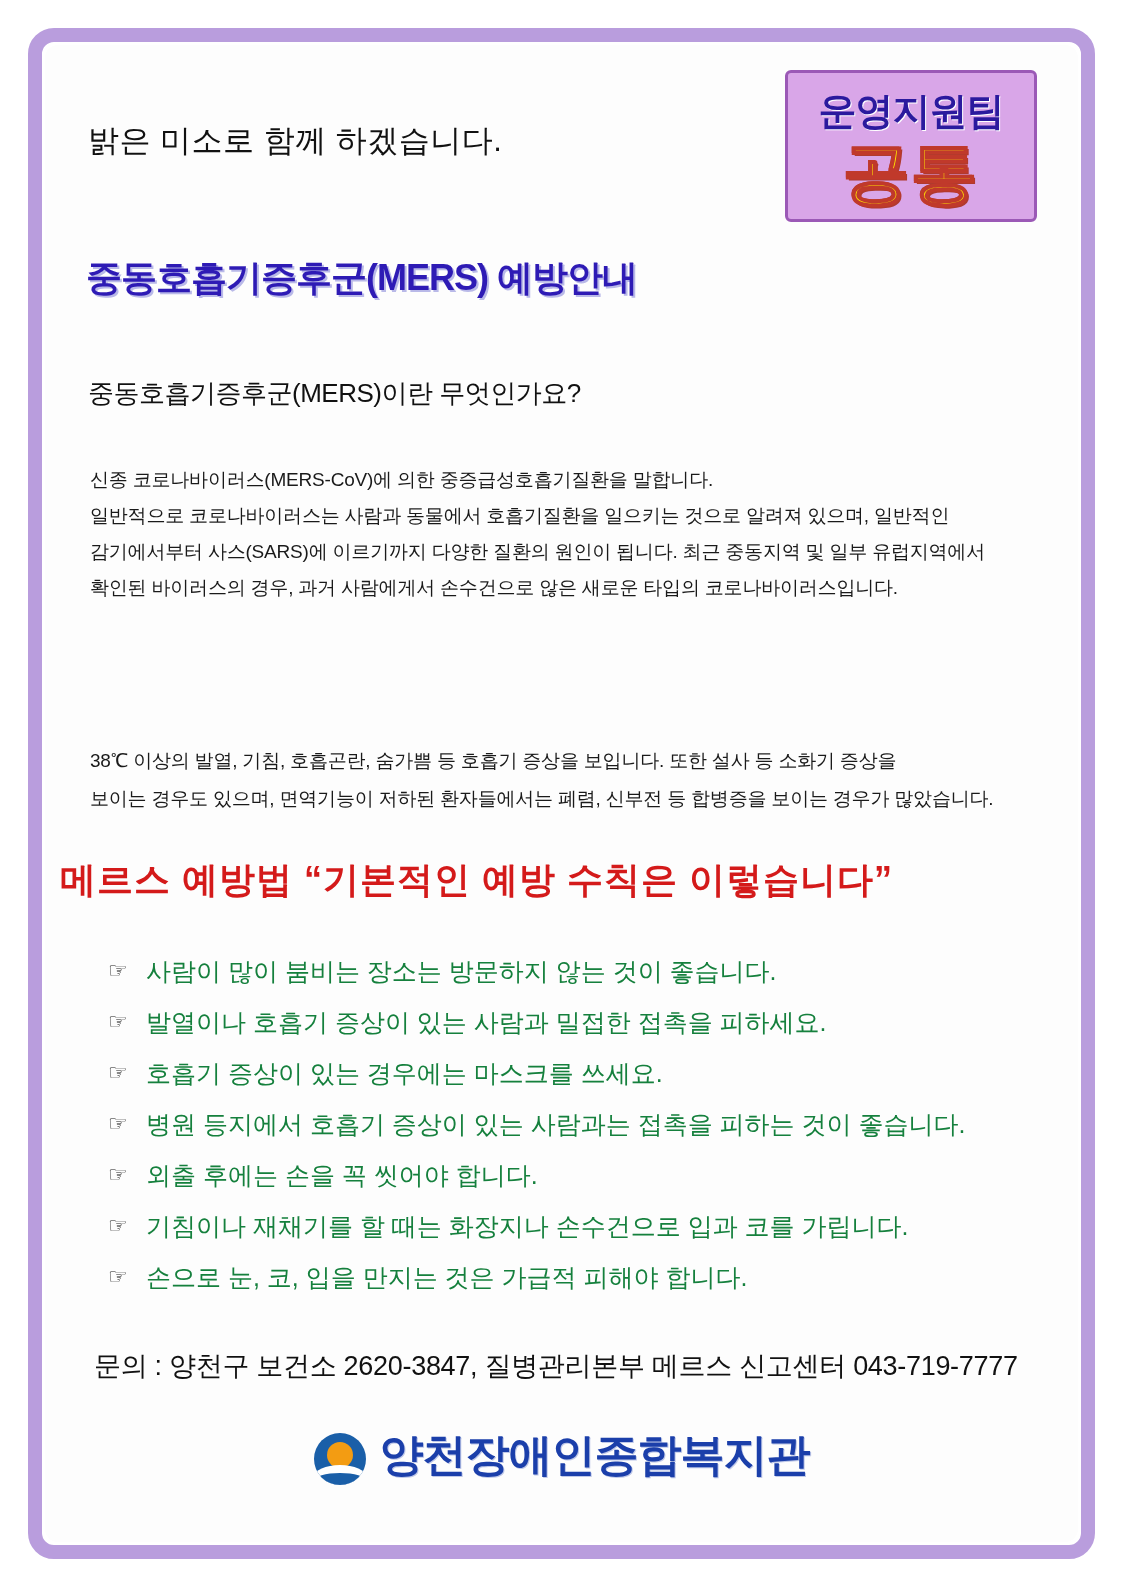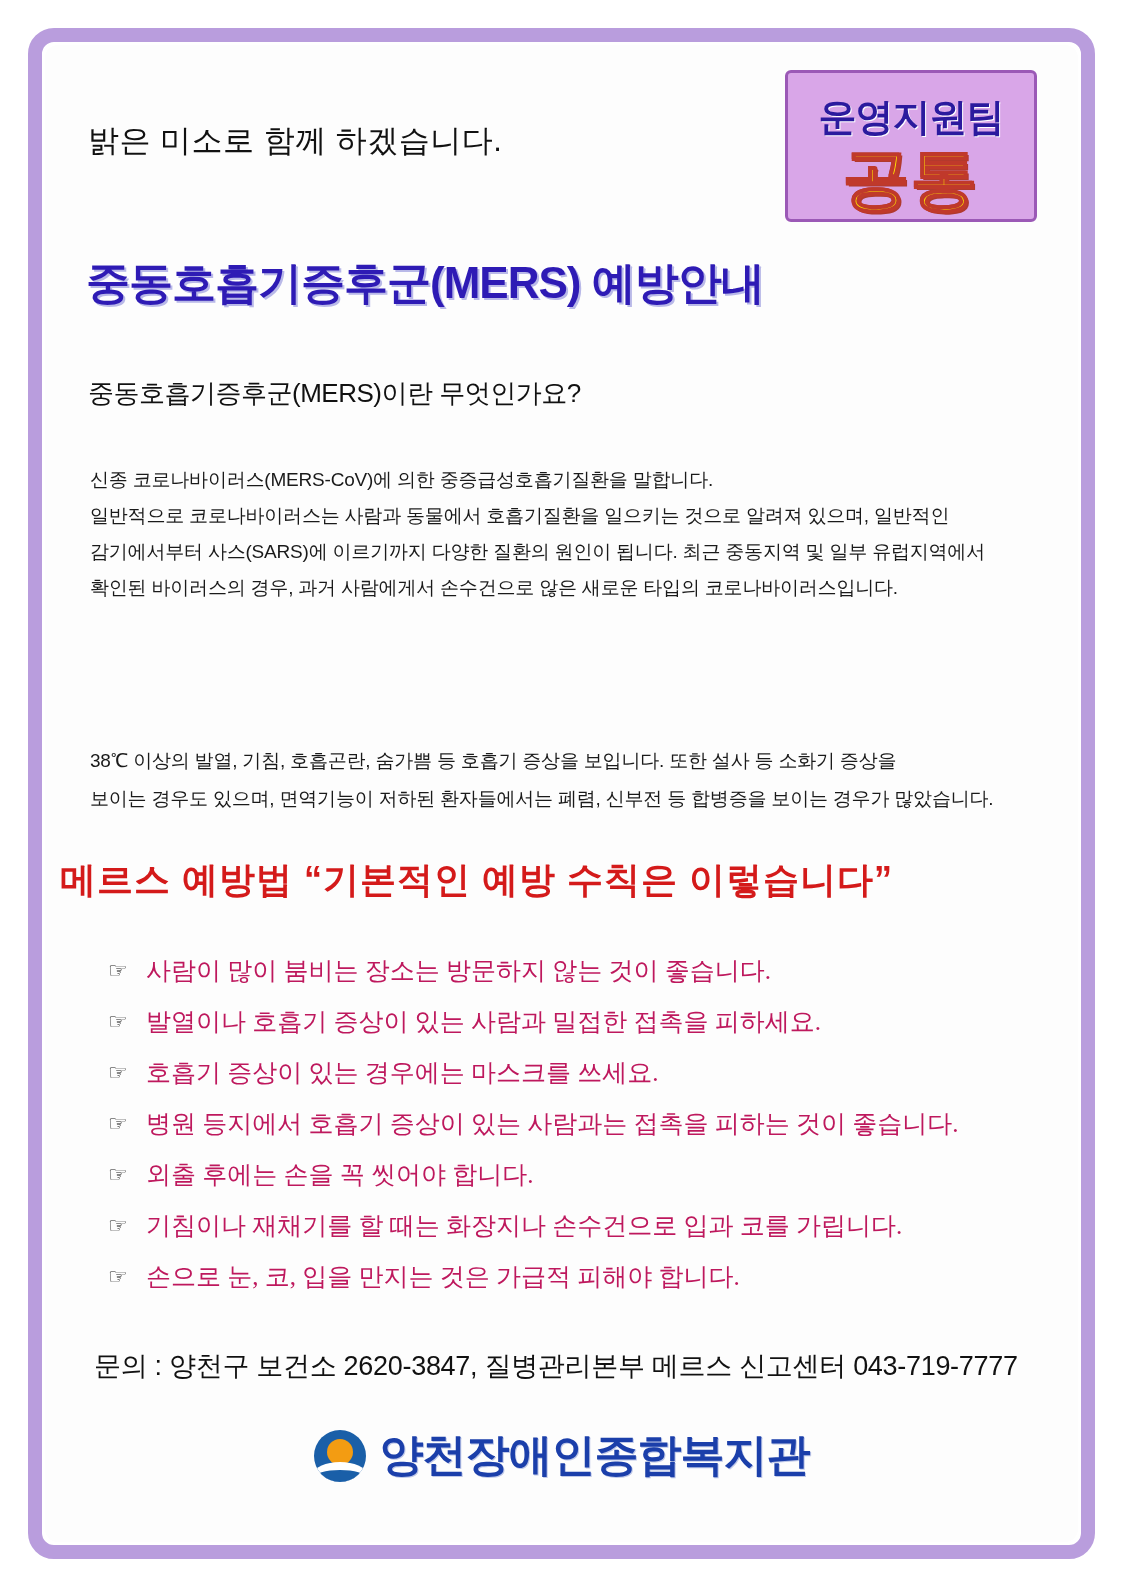--- a/index.html
+++ b/index.html
@@ -60,21 +60,21 @@
     position: absolute;
     right: 26px;
     top: 14px;
     width: 252px;
     height: 152px;
     background: #d9a6e8;
     border: 3px solid #9b59b6;
     border-radius: 6px;
     text-align: center;
     box-sizing: border-box;
-    padding-top: 21px;
+    padding-top: 15px;
   }
   .team-badge .line1 {
     font-family: "Liberation Sans", sans-serif;
     font-weight: bold;
     font-size: 38px;
     color: #2b1a9e;
     letter-spacing: -1px;
     line-height: 46px;
     text-shadow: 1px 1px 0 #ffffff;
   }
@@ -103,21 +103,21 @@
   }
 
   
   .main-title {
     position: absolute;
     left: 26px;
     top: 198px;
     width: 950px;
     font-family: "Liberation Sans", sans-serif;
     font-weight: bold;
-    font-size: 44px;
+    font-size: 36px;
     color: #2e1bb5;
     letter-spacing: -1px;
     text-shadow: 2px 2px 0 #b9b9e8;
   }
 
   
   .sec-q {
     position: absolute;
     left: 28px;
     top: 320px;
@@ -192,22 +192,22 @@
   .tip-icon {
     width: 38px;
     flex: 0 0 38px;
     font-size: 22px;
     color: #111111;
     line-height: 34px;
     text-align: left;
   }
   .tip-text {
     font-size: 25px;
-    color: #be185d;
-    font-family: Liberation Serif, serif;
+    color: #15803d;
+    font-family: Liberation Sans, sans-serif;
     line-height: 34px;
     letter-spacing: 0px;
     white-space: nowrap;
   }
 
   .contact {
     position: absolute;
     left: 34px;
     top: 1292px;
     width: 960px;
@@ -217,21 +217,21 @@
     letter-spacing: -0.3px;
   }
 
   
   .footer {
     position: absolute;
     left: 0;
     top: 1370px;
     width: 1003px;
     display: flex;
-    align-items: center;
+    align-items: flex-end;
     justify-content: center;
   }
   .logo-mark {
     width: 52px;
     height: 52px;
     border-radius: 50%;
     background: #1a5fa8;
     position: relative;
     margin-right: 14px;
     overflow: hidden;

